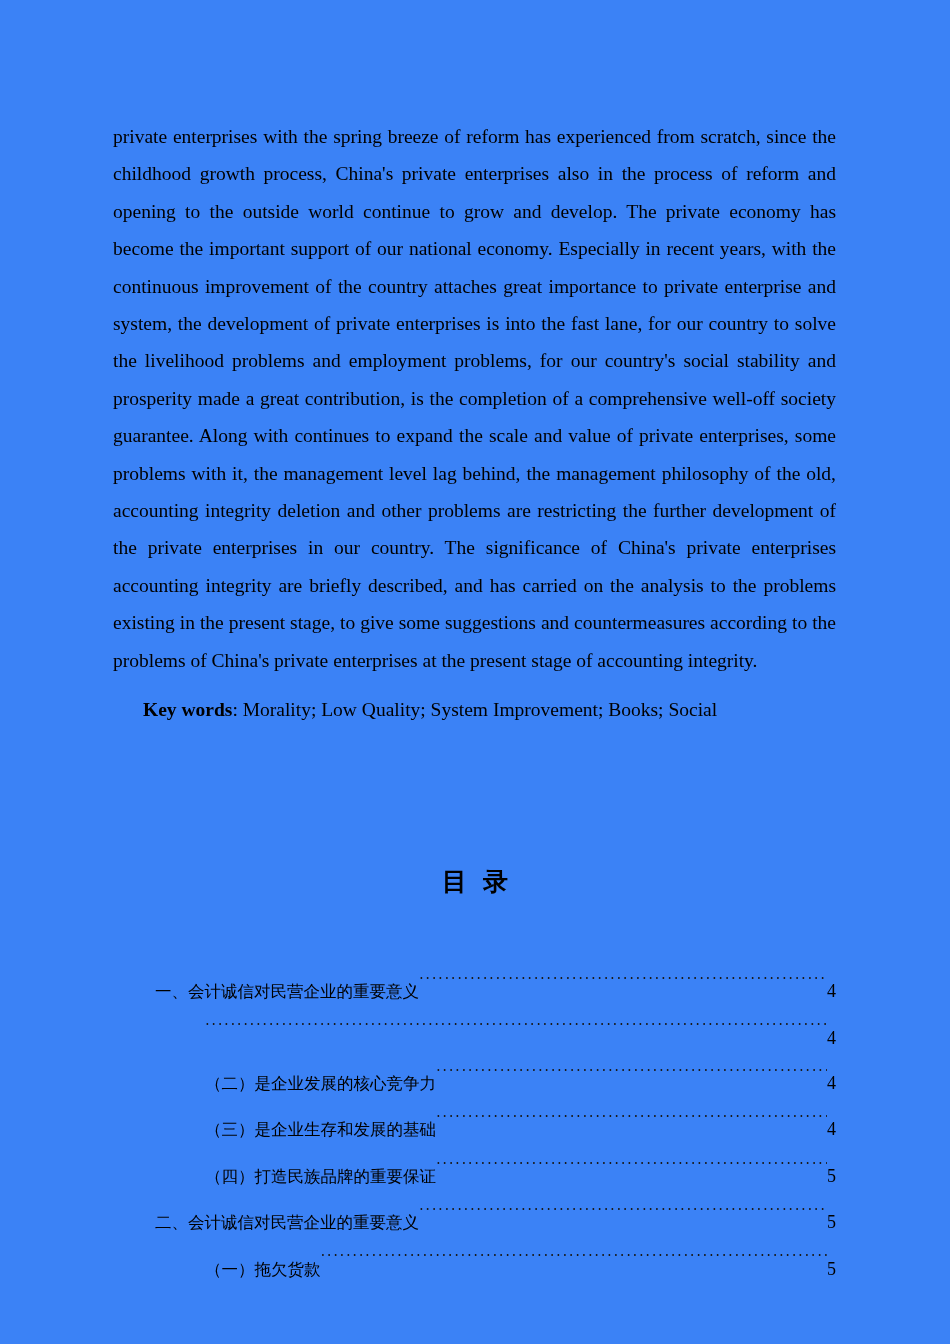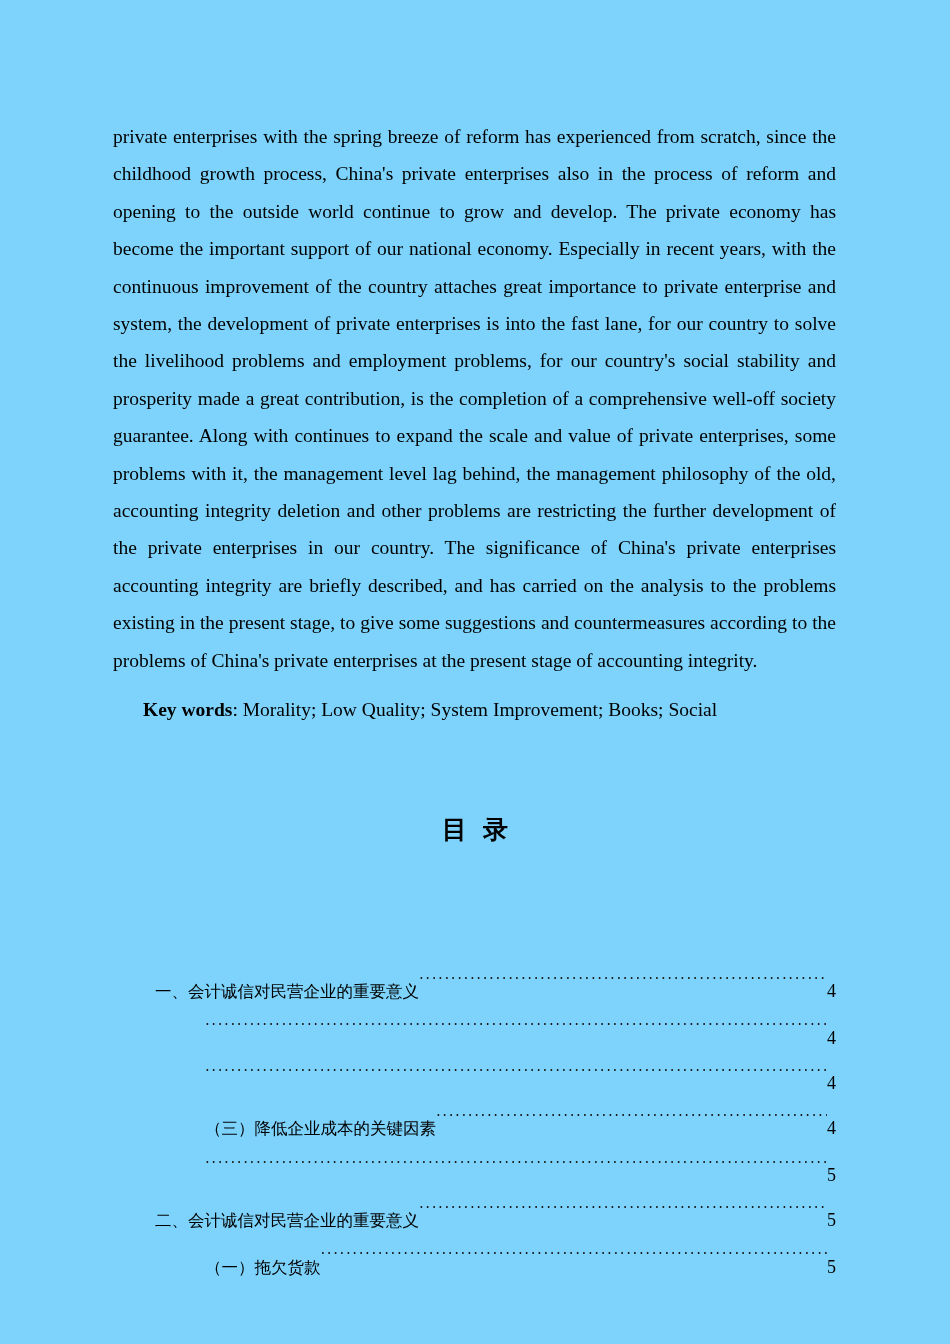--- a/index.html
+++ b/index.html
@@ -5,21 +5,21 @@
   html, body {
     margin: 0;
     padding: 0;
     background: #ffffff;
   }
 
   .page {
     position: relative;
     width: 950px;
     height: 1344px;
-    background: #7dd3fc;
+    background: #3b82f6;
     overflow: hidden;
     box-sizing: border-box;
   }
 
   
   .abstract-block {
     position: absolute;
     left: 113px;
     top: 118px;
     width: 723px;
@@ -48,21 +48,21 @@
   }
 
   .kw-label {
     font-weight: bold;
   }
 
   
   .toc-heading {
     position: absolute;
     left: 0;
-    top: 815px;
+    top: 867px;
     width: 950px;
     text-align: center;
     font-family: "DejaVu Sans", "Liberation Sans", sans-serif;
     font-size: 25px;
     font-weight: bold;
     letter-spacing: 0px;
     color: #000000;
     line-height: 30px;
   }
 
@@ -147,29 +147,31 @@
       <div class="toc-row level-1">
         <span class="toc-label">一、会计诚信对民营企业的重要意义</span>
         <span class="toc-leader"></span>
         <span class="toc-page">4</span>
       </div>
       <div class="toc-row level-2">
         <span class="toc-leader"></span>
         <span class="toc-page">4</span>
       </div>
       <div class="toc-row level-2">
+        <span class="toc-label">（二）是企业发展的核心竞争力</span>
         <span class="toc-leader"></span>
         <span class="toc-page">4</span>
       </div>
       <div class="toc-row level-2">
-        <span class="toc-label">（三）降低企业成本的关键因素</span>
+        <span class="toc-label">（三）是企业生存和发展的基础</span>
         <span class="toc-leader"></span>
         <span class="toc-page">4</span>
       </div>
       <div class="toc-row level-2">
+        <span class="toc-label">（四）打造民族品牌的重要保证</span>
         <span class="toc-leader"></span>
         <span class="toc-page">5</span>
       </div>
       <div class="toc-row level-1">
         <span class="toc-label">二、会计诚信对民营企业的重要意义</span>
         <span class="toc-leader"></span>
         <span class="toc-page">5</span>
       </div>
       <div class="toc-row level-2">
         <span class="toc-label">（一）拖欠货款</span>

